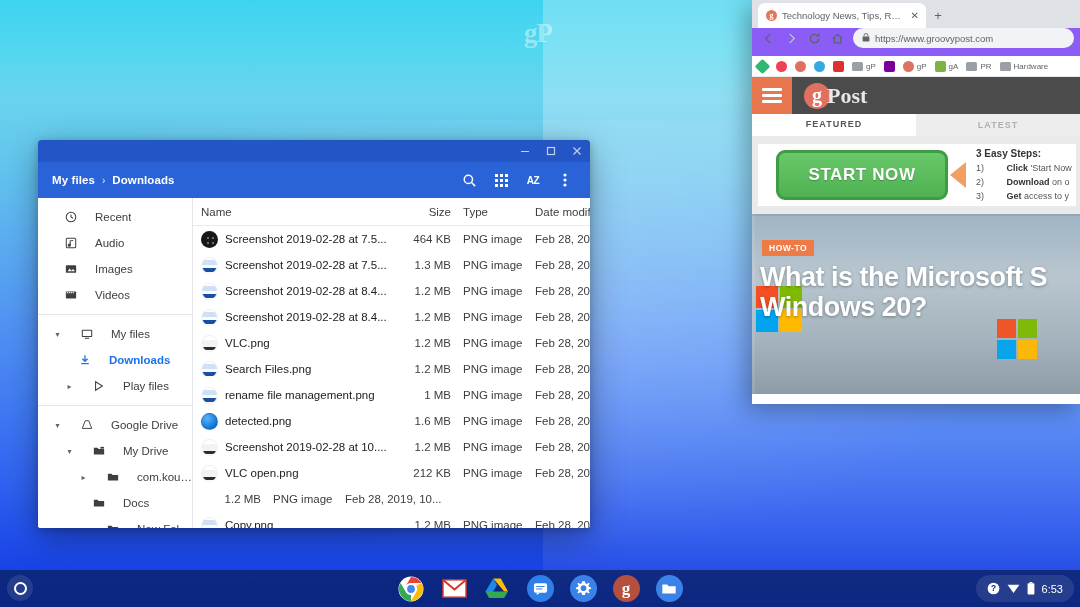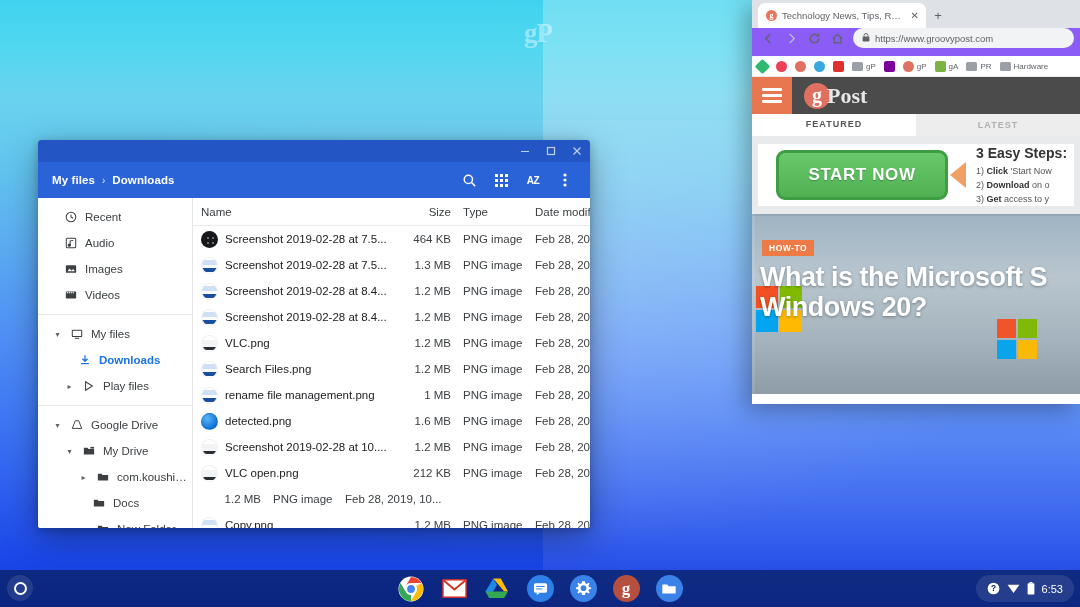--- a/index.html
+++ b/index.html
@@ -69,21 +69,21 @@
   }
   .fw-tool svg { display: block; }
   .fw-az { font-size: 10px; font-weight: 700; letter-spacing: -.3px; }
 
   .fw-body { display: flex; height: 330px; background: #fff; }
   .fw-sidebar {
     width: 155px; border-right: 1px solid #e4e6e9; padding-top: 6px;
     background: #fff; font-size: 11.5px; color: #3c4043; overflow: hidden;
   }
   .sb-item {
-    display: flex; align-items: center; height: 26px; padding-left: 14px; gap: 7px;
+    display: flex; align-items: center; height: 26px; padding-left: 14px; gap: 17px;
     white-space: nowrap; overflow: hidden;
   }
   .sb-item.sel { color: #1a73e8; font-weight: 600; }
   .sb-ico { width: 14px; display: flex; align-items: center; justify-content: center; flex-shrink: 0; }
   .sb-ico svg { display: block; }
   .sb-arrow {
     width: 11px; flex-shrink: 0; color: #5f6368; font-size: 8px;
     display: flex; align-items: center; justify-content: center;
   }
   .sb-sep { height: 1px; background: #e4e6e9; margin: 6px 0 6px 0; }
@@ -221,22 +221,22 @@
     background: linear-gradient(180deg, #69c96a 0%, #4fb152 100%);
     border: 3px solid #3e9c42; color: #fff; font-size: 17px; font-weight: 700;
     display: flex; align-items: center; justify-content: center; letter-spacing: .6px;
     text-shadow: 0 1px 1px rgba(0,0,0,0.25); margin-left: 14px;
   }
   .pg-arrow {
     width: 0; height: 0; border-top: 13px solid transparent; border-bottom: 13px solid transparent;
     border-right: 16px solid #f0a063; margin-left: 2px; flex-shrink: 0;
   }
   .pg-steps { margin-left: 10px; font-size: 9px; color: #555; line-height: 1.55; white-space: nowrap; }
-  .pg-steps b { color: #333; }
-  .pg-steps .hd { font-weight: 700; color: #333; font-size: 14px; }
+  .pg-steps b { color: #333; margin-left: 20px; }
+  .pg-steps .hd { font-weight: 700; color: #333; font-size: 10px; }
   .pg-hero {
     height: 180px; position: relative; overflow: hidden;
     background: linear-gradient(180deg, #9fb4c4 0%, #b9c6cf 35%, #a4b3bd 70%, #8d9ca6 100%);
   }
   .hero-struct {
     position: absolute; inset: 0;
     background:
       linear-gradient(90deg, rgba(255,255,255,0.10) 0 3px, transparent 3px 34px),
       linear-gradient(180deg, rgba(120,140,155,0.35) 0 2px, transparent 2px 40px);
   }

